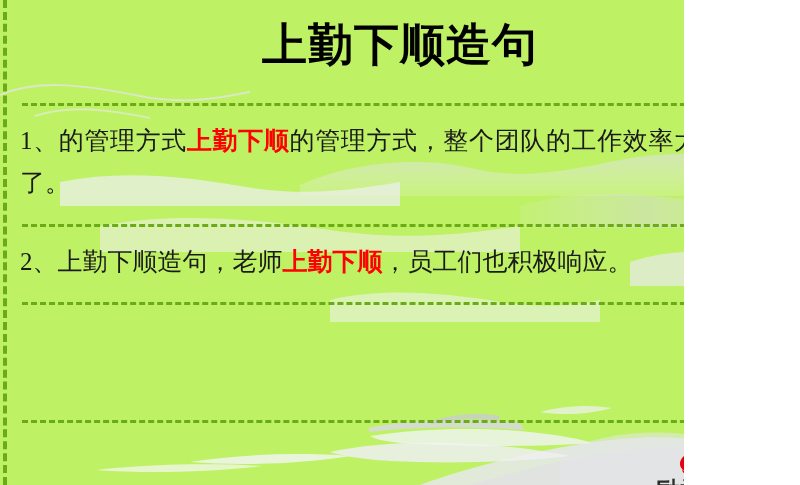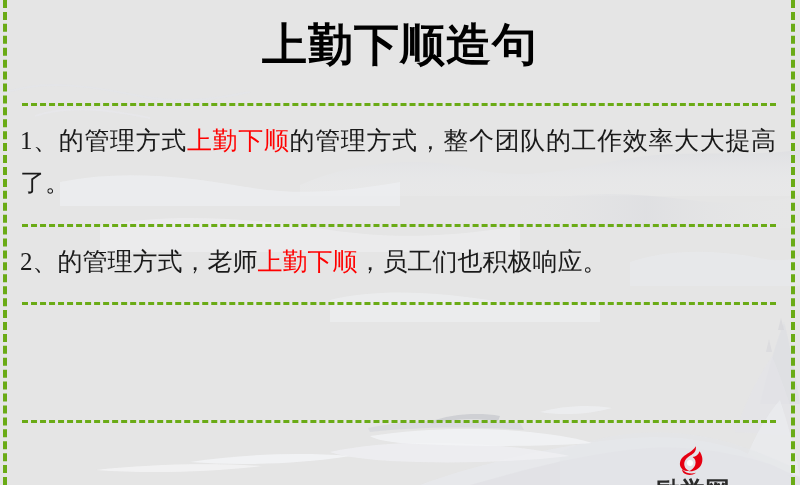--- a/index.html
+++ b/index.html
@@ -9,23 +9,23 @@
   body {
     width: 800px;
     height: 485px;
     overflow: hidden;
     background: #ffffff;
     font-family: "Liberation Serif", "DejaVu Serif", serif;
   }
 
   #page {
     position: relative;
-    width: 800px;
+    width: 684px;
     height: 485px;
-    background: #e5e5e5;
+    background: #bef264;
     overflow: hidden;
   }
 
   
   .bg-art {
     position: absolute;
     inset: 0;
     pointer-events: none;
     z-index: 0;
   }
@@ -75,21 +75,21 @@
     width: 756px;
     font-size: 25px;
     line-height: 42px;
     color: #1a1a1a;
     z-index: 2;
     text-align: justify;
     letter-spacing: 0px;
   }
   .sentence .kw {
     color: #ff0000;
-    font-weight: normal;
+    font-weight: bold;
   }
 
   #s1 { top: 120px; }
   #s2 { top: 241px; }
   #s3 { top: 320px; }
 
   
   .logo {
     position: absolute;
     left: 655px;
@@ -191,21 +191,21 @@
   <div class="sep" style="top:103px;"></div>
   <div class="sep" style="top:224px;"></div>
   <div class="sep" style="top:302px;"></div>
   <div class="sep" style="top:420px;"></div>
 
   <div class="sentence" id="s1">
     <span>1、</span><span>的管理方式</span><span class="kw">上勤下顺</span><span>的管理方式，整个团队的工作效率大大提高了。</span>
   </div>
 
   <div class="sentence" id="s2">
-    <span>2、</span><span>的管理方式，老师</span><span class="kw">上勤下顺</span><span>，员工们也积极响应。</span>
+    <span>2、</span><span>上勤下顺造句，老师</span><span class="kw">上勤下顺</span><span>，员工们也积极响应。</span>
   </div>
 
 
   <div class="logo">
     <span class="logo-mark">
       <svg viewBox="0 0 34 34" width="34" height="34" xmlns="http://www.w3.org/2000/svg">
         <path d="M21.8 3.2 C 22.6 8.4, 19.4 10.6, 16.2 12.6 C 12.4 15.0, 9.6 18.2, 10.4 22.6
                  C 10.9 25.4, 12.9 27.3, 15.4 27.6 C 12.2 28.9, 8.4 27.4, 6.8 24.3
                  C 5.0 20.8, 6.1 16.7, 9.0 13.9 C 12.4 10.6, 18.4 8.7, 21.8 3.2 Z" fill="#e60012"></path>
         <path d="M25.6 8.2 C 28.6 12.6, 29.3 17.6, 27.2 21.8 C 24.9 26.4, 19.6 29.0, 14.7 28.2

